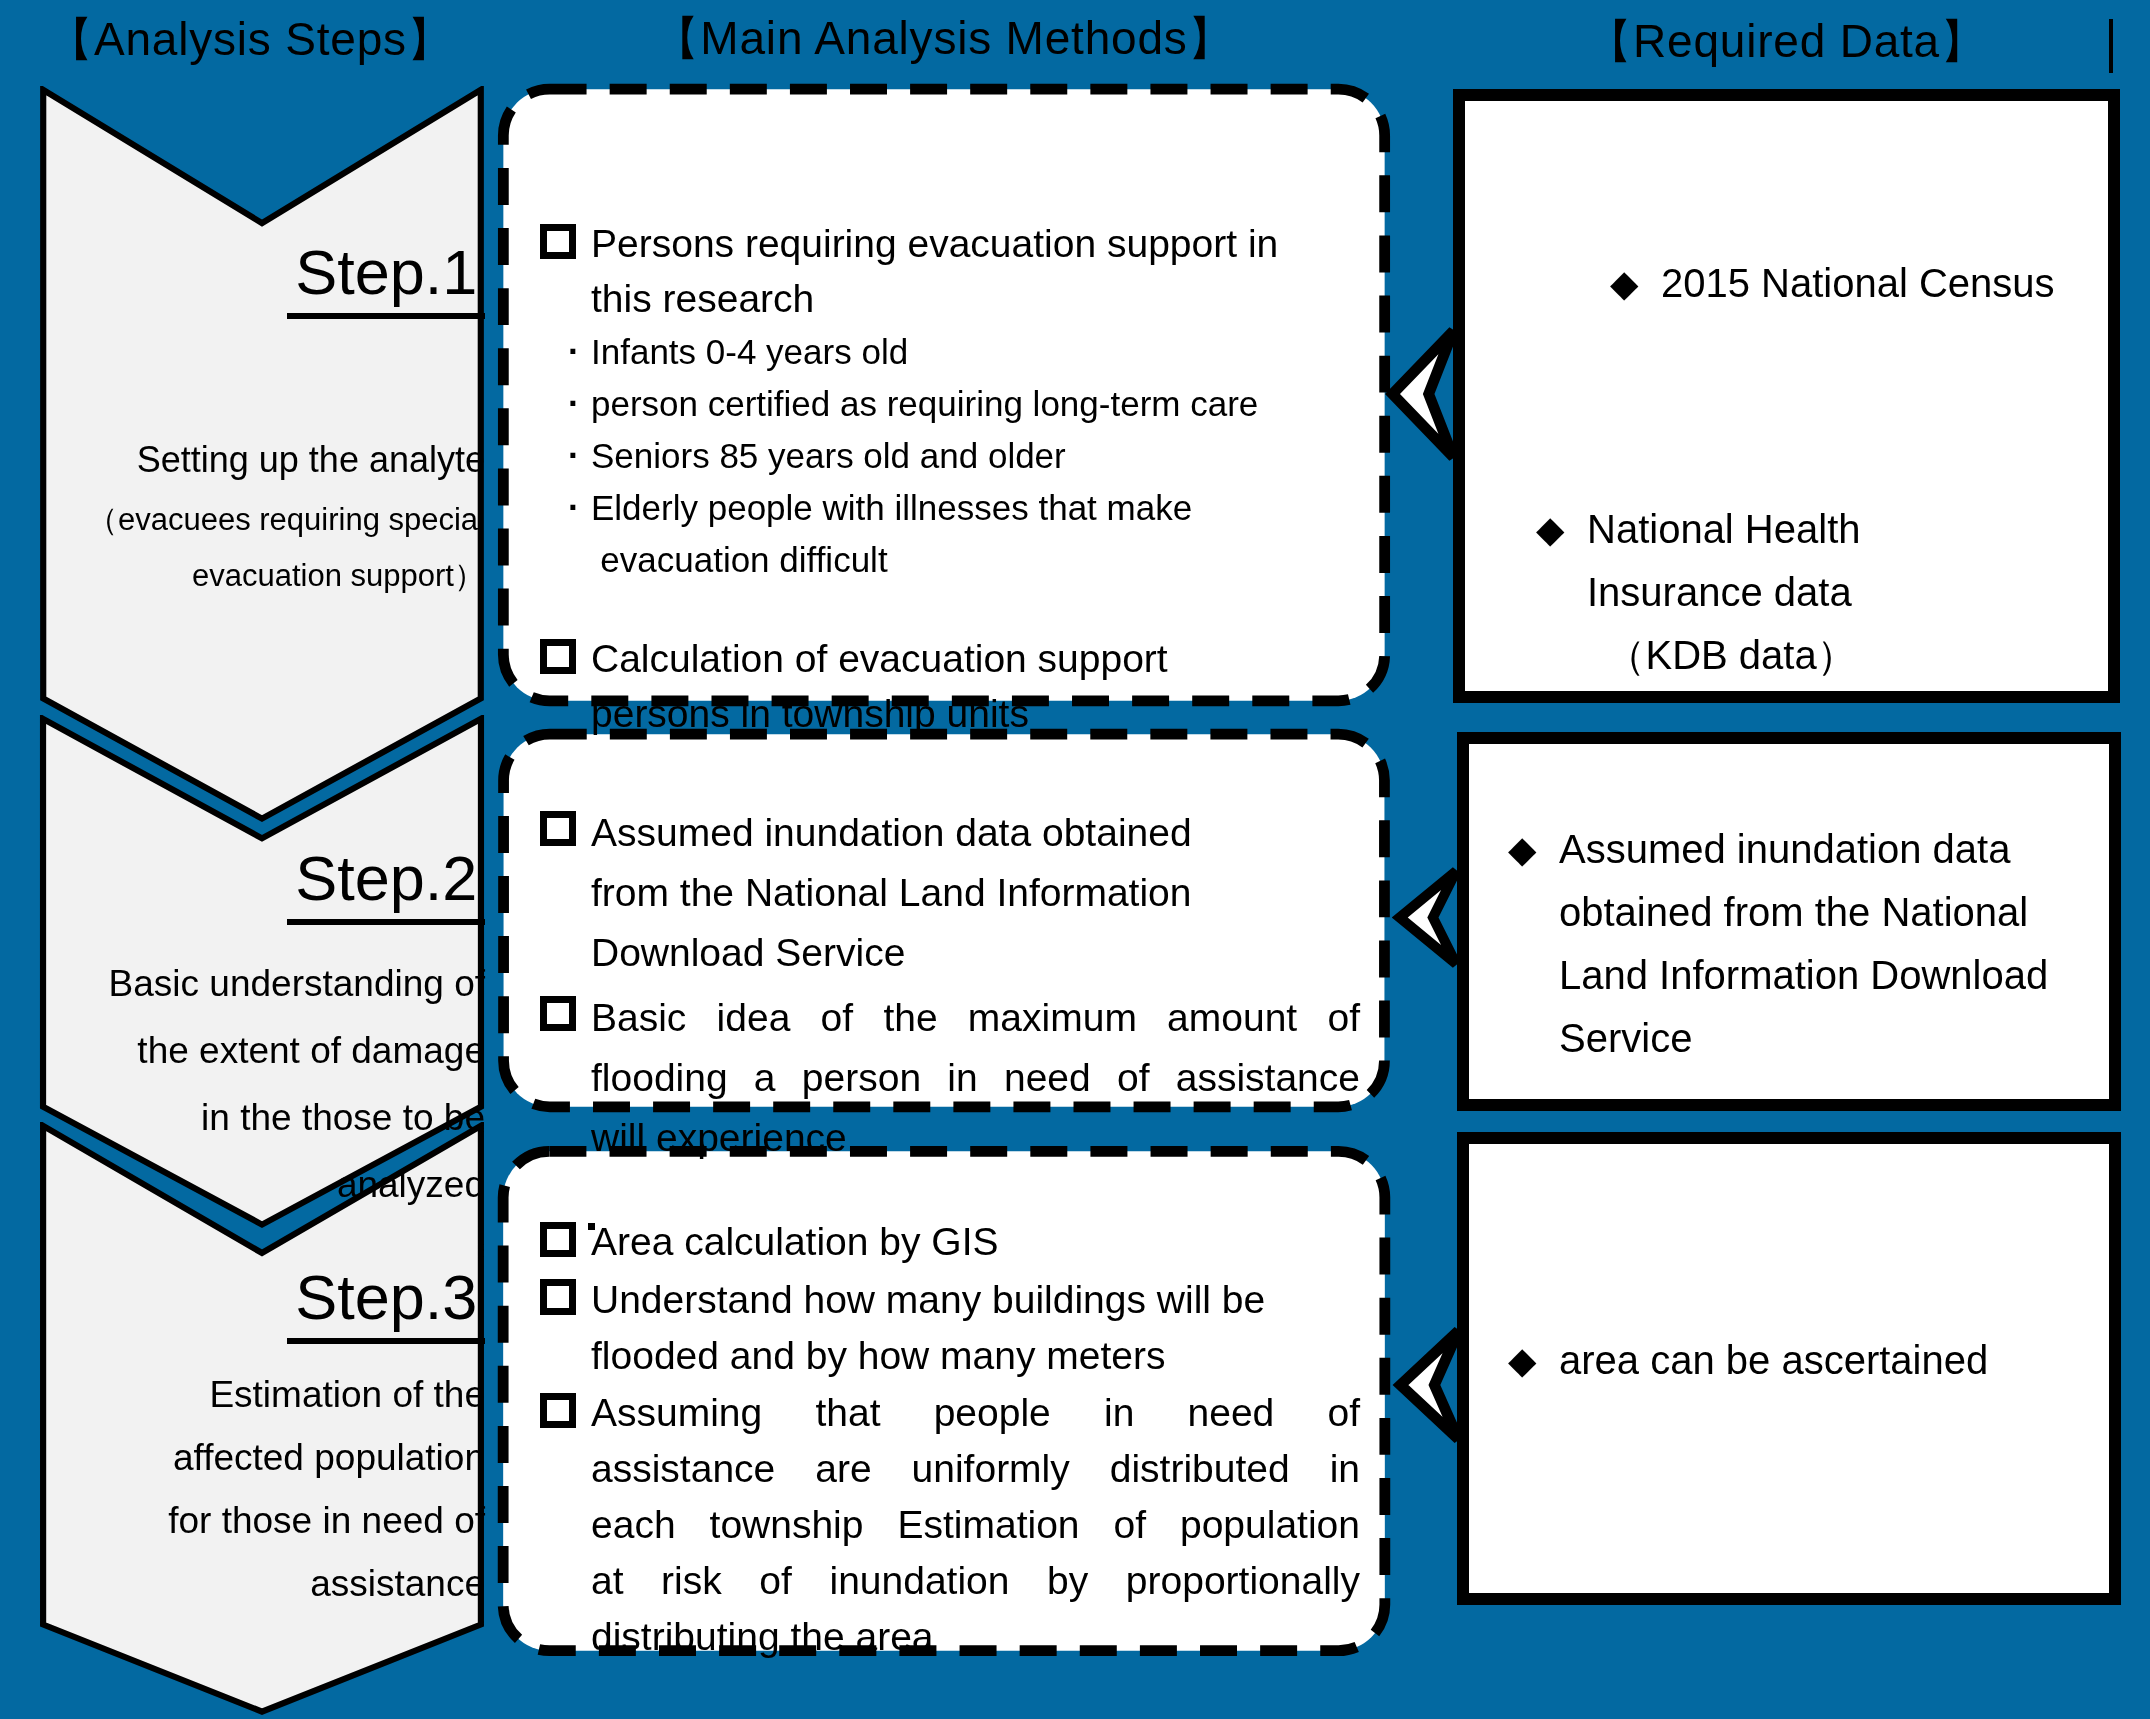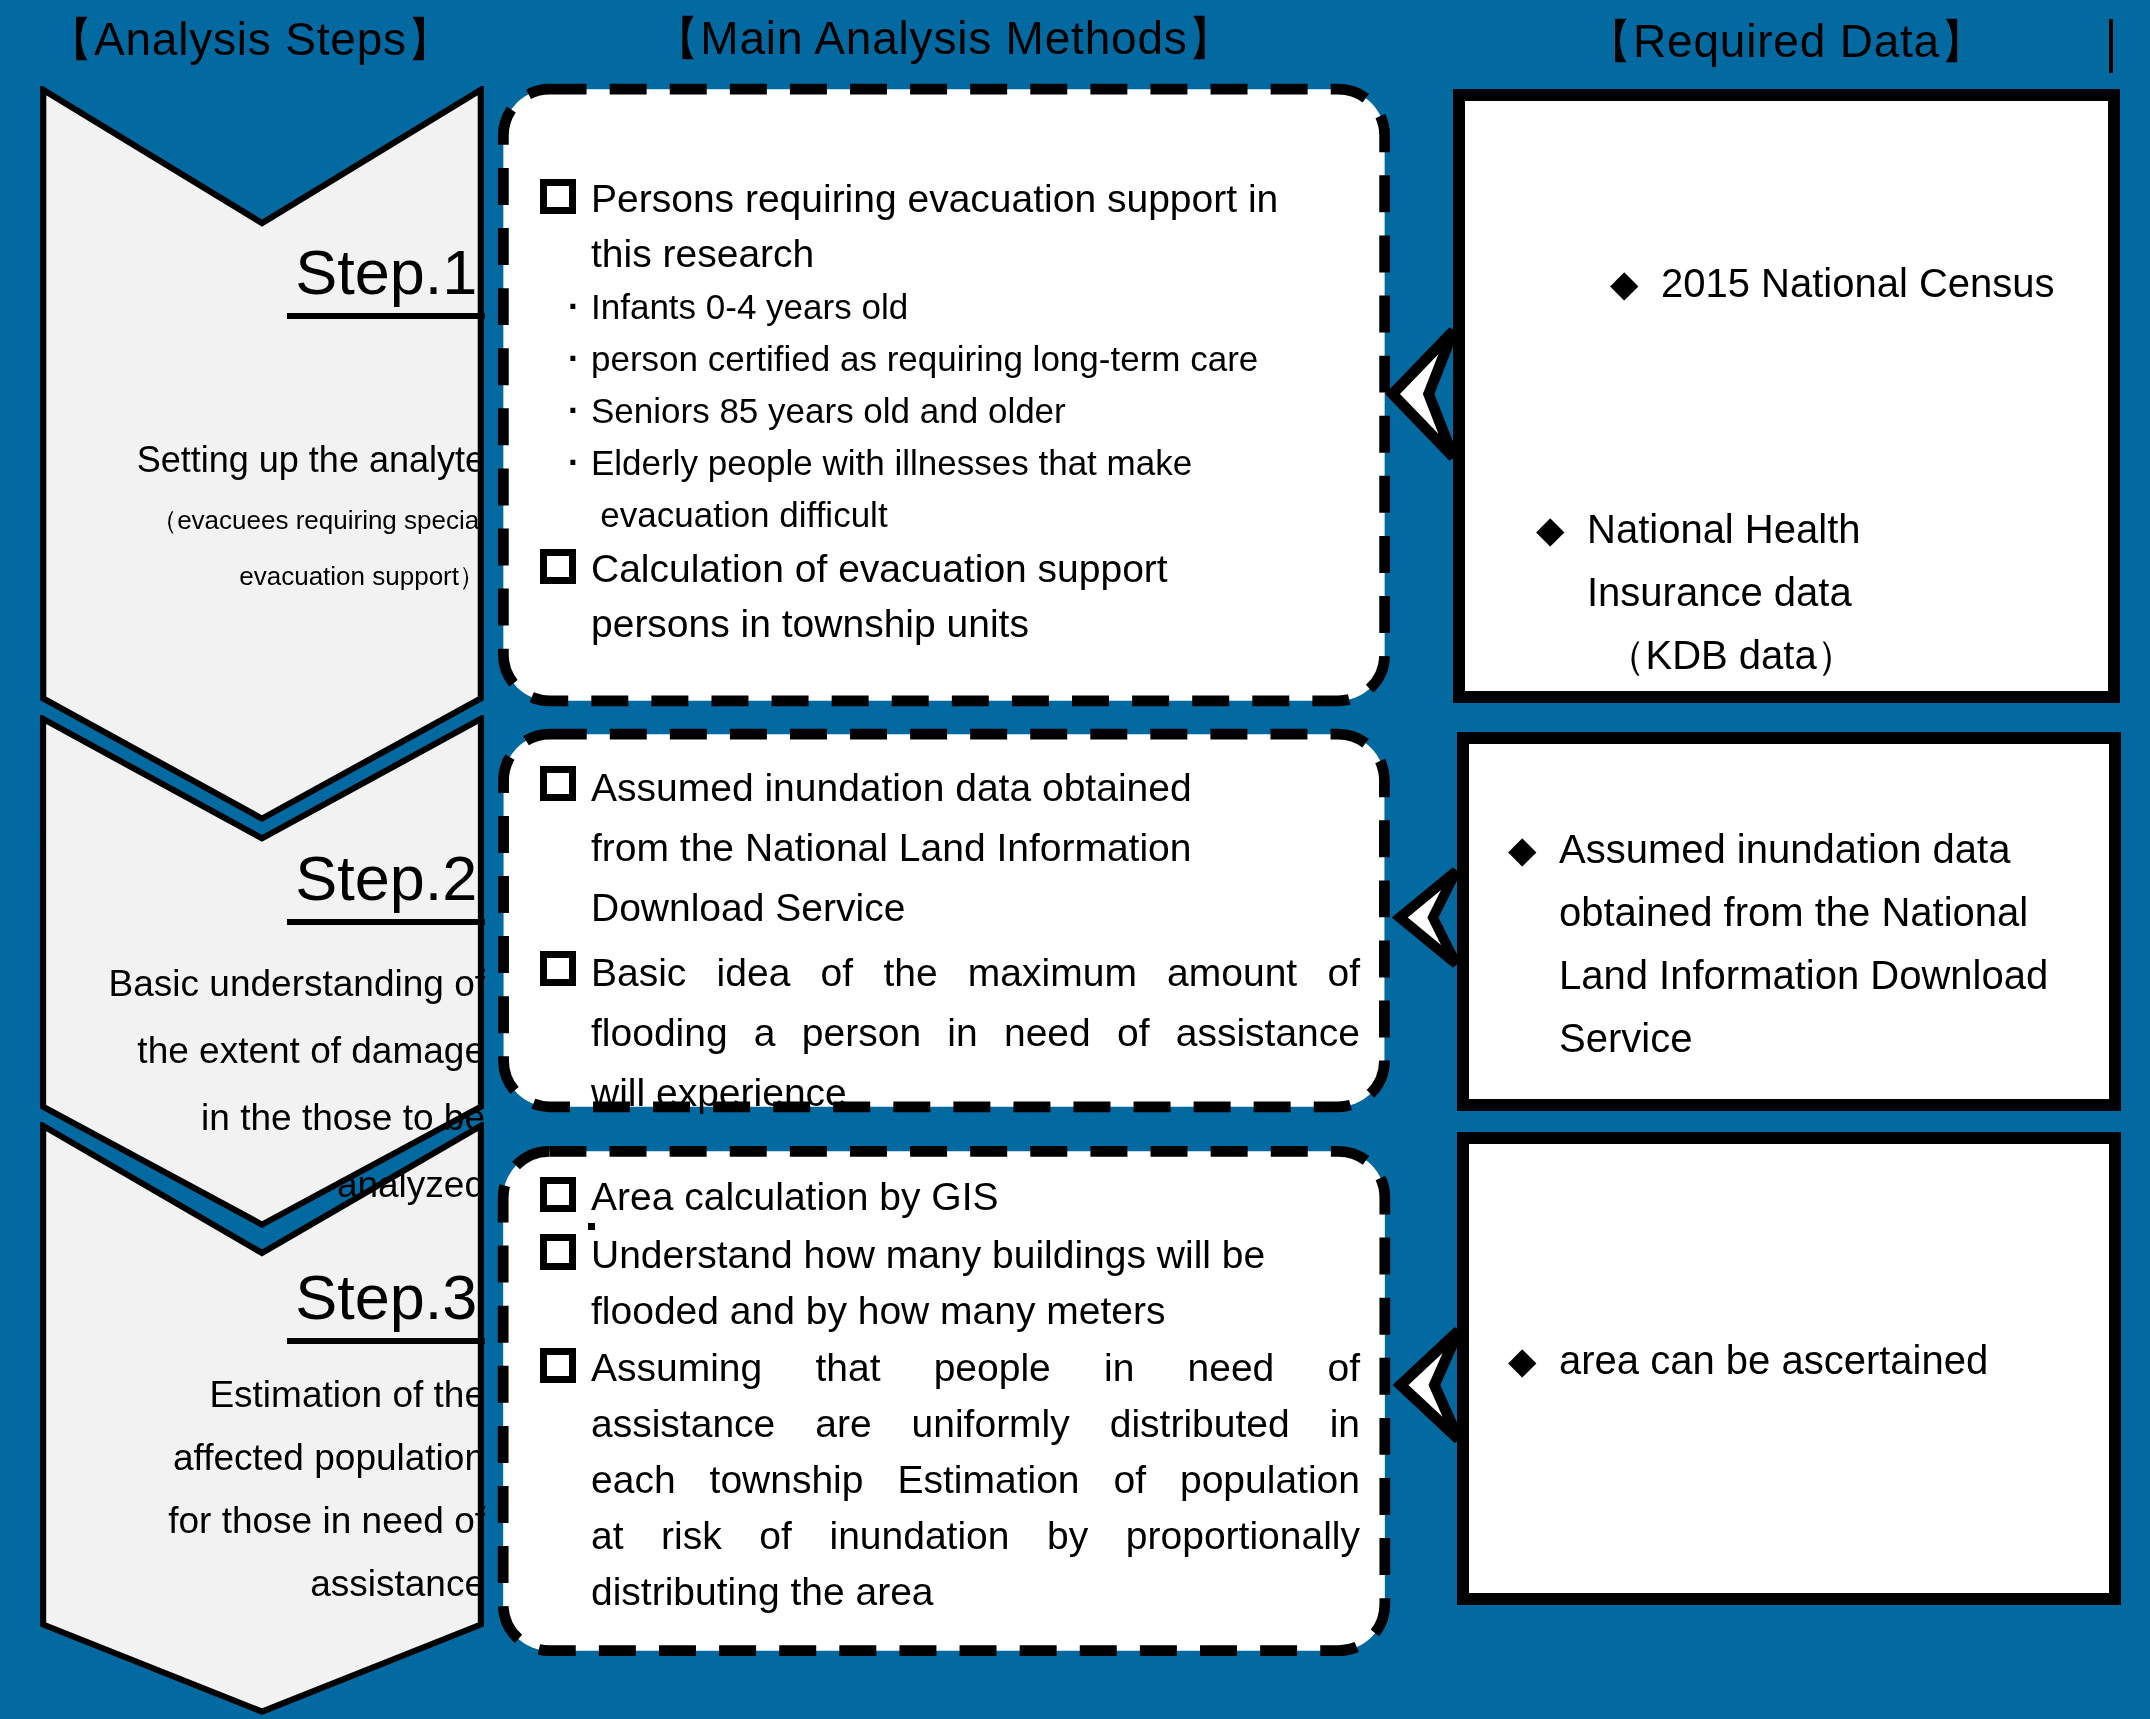--- a/index.html
+++ b/index.html
@@ -13,26 +13,26 @@
   .hdr-data    { left:1453px;top:10.8px; width:667px; }
   .tick { position:absolute; left:2109px; top:18.5px; width:3.9px; height:54px; background:#000; }
 
   svg.abs { position:absolute; display:block; }
 
   
   .ctext { position:absolute; left:39px; width:446px; text-align:right; }
   .stitle { display:inline-block; font-size:63px; border-bottom:6.2px solid #000; padding:0 7.7px 4.6px 7.7px; }
   .cbody  { font-size:37px; line-height:67px; }
   .cbody1 { font-size:36px; }
-  .cnote  { font-size:26px; line-height:56px; }
+  .cnote  { font-size:31px; line-height:56px; }
   .cbody3 { font-size:37px; line-height:63px; }
 
   
   .mcontent { position:absolute; left:540px; width:820px; font-size:39px; line-height:55px; }
-  .mitem { position:relative; padding-left:51px; }
+  .mitem { position:relative; padding-left:51px;margin-top:45px; }
   .cb { position:absolute; left:0; top:7.7px; width:21.6px; height:21.6px; border:7.7px solid #000; background:#fff; }
   .sub { position:relative; font-size:35px; line-height:52px; }
   .bt  { position:absolute; left:-23px; top:-1.5px; font-weight:bold; font-size:35px; }
   .subwrap { padding-left:9.3px; }
   .m2 .mitem { line-height:60px; }
   .m3 .mitem { line-height:56px; }
   .gap8  { margin-top:5px; }
   .gap2  { margin-top:1.5px; }
   .ln { }
   .jl { text-align:justify; text-align-last:justify; }

